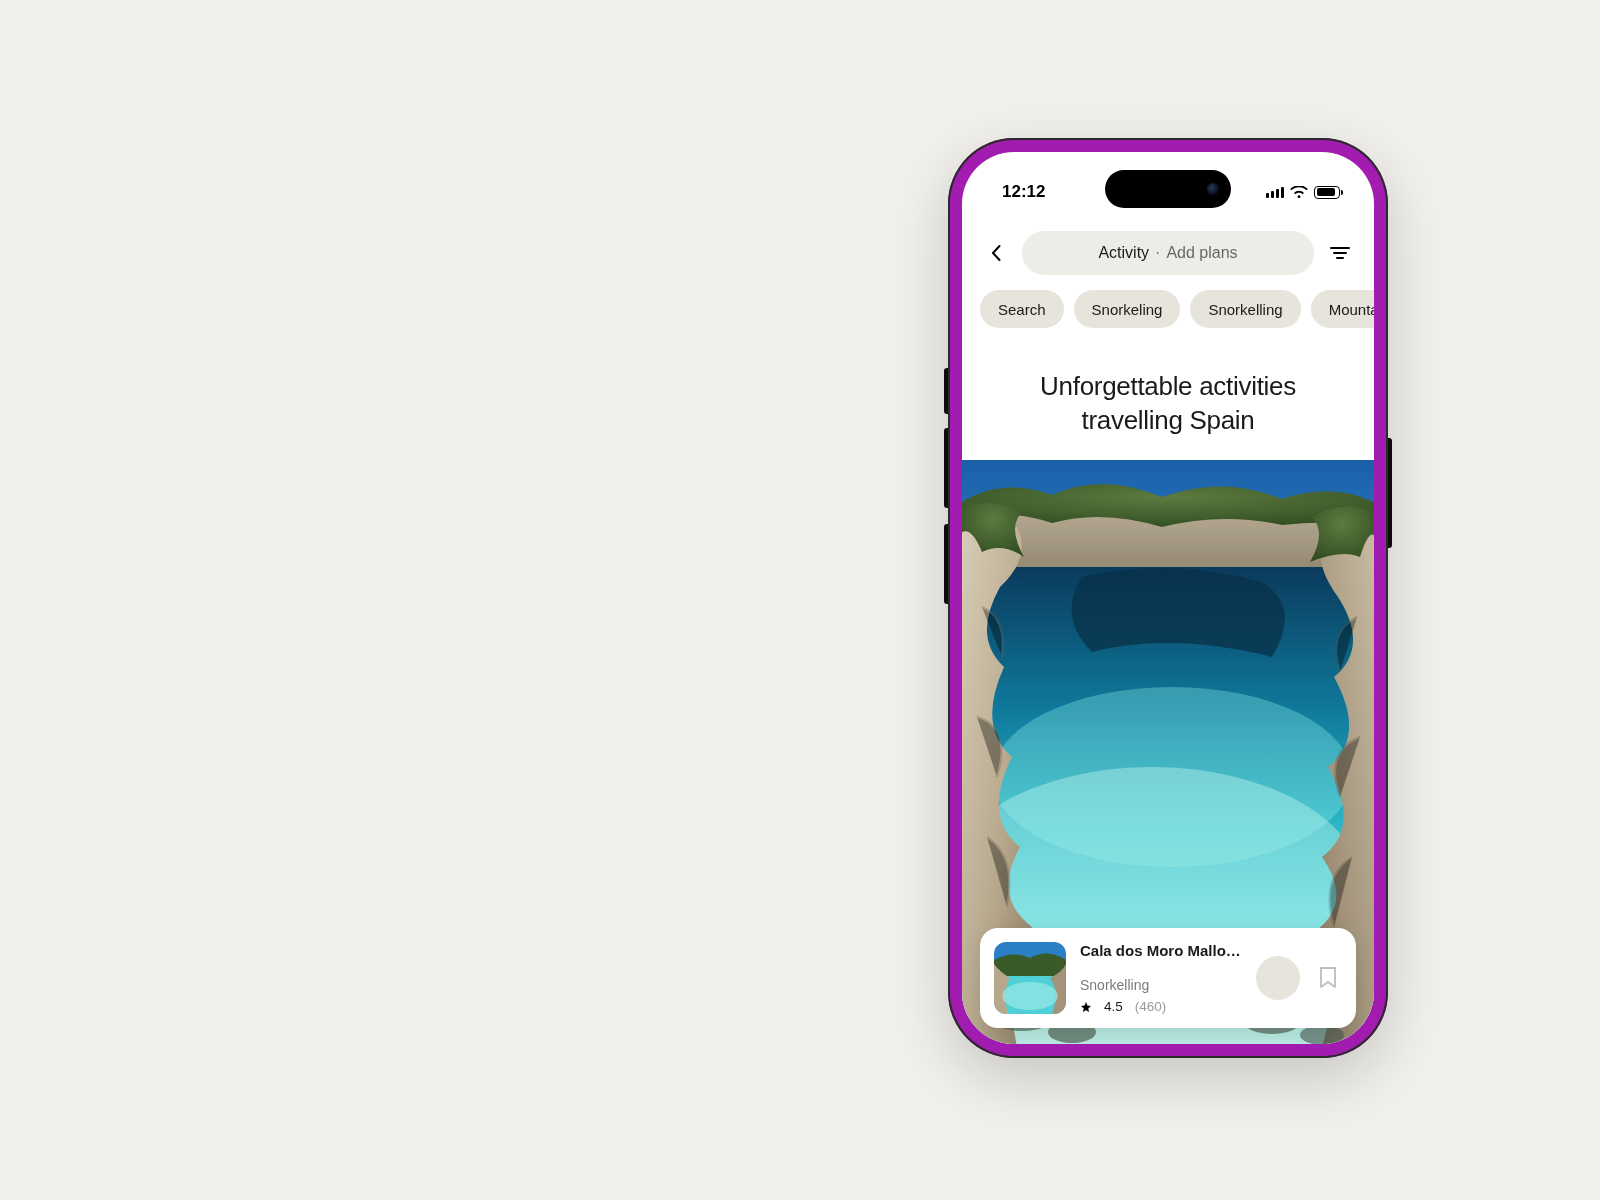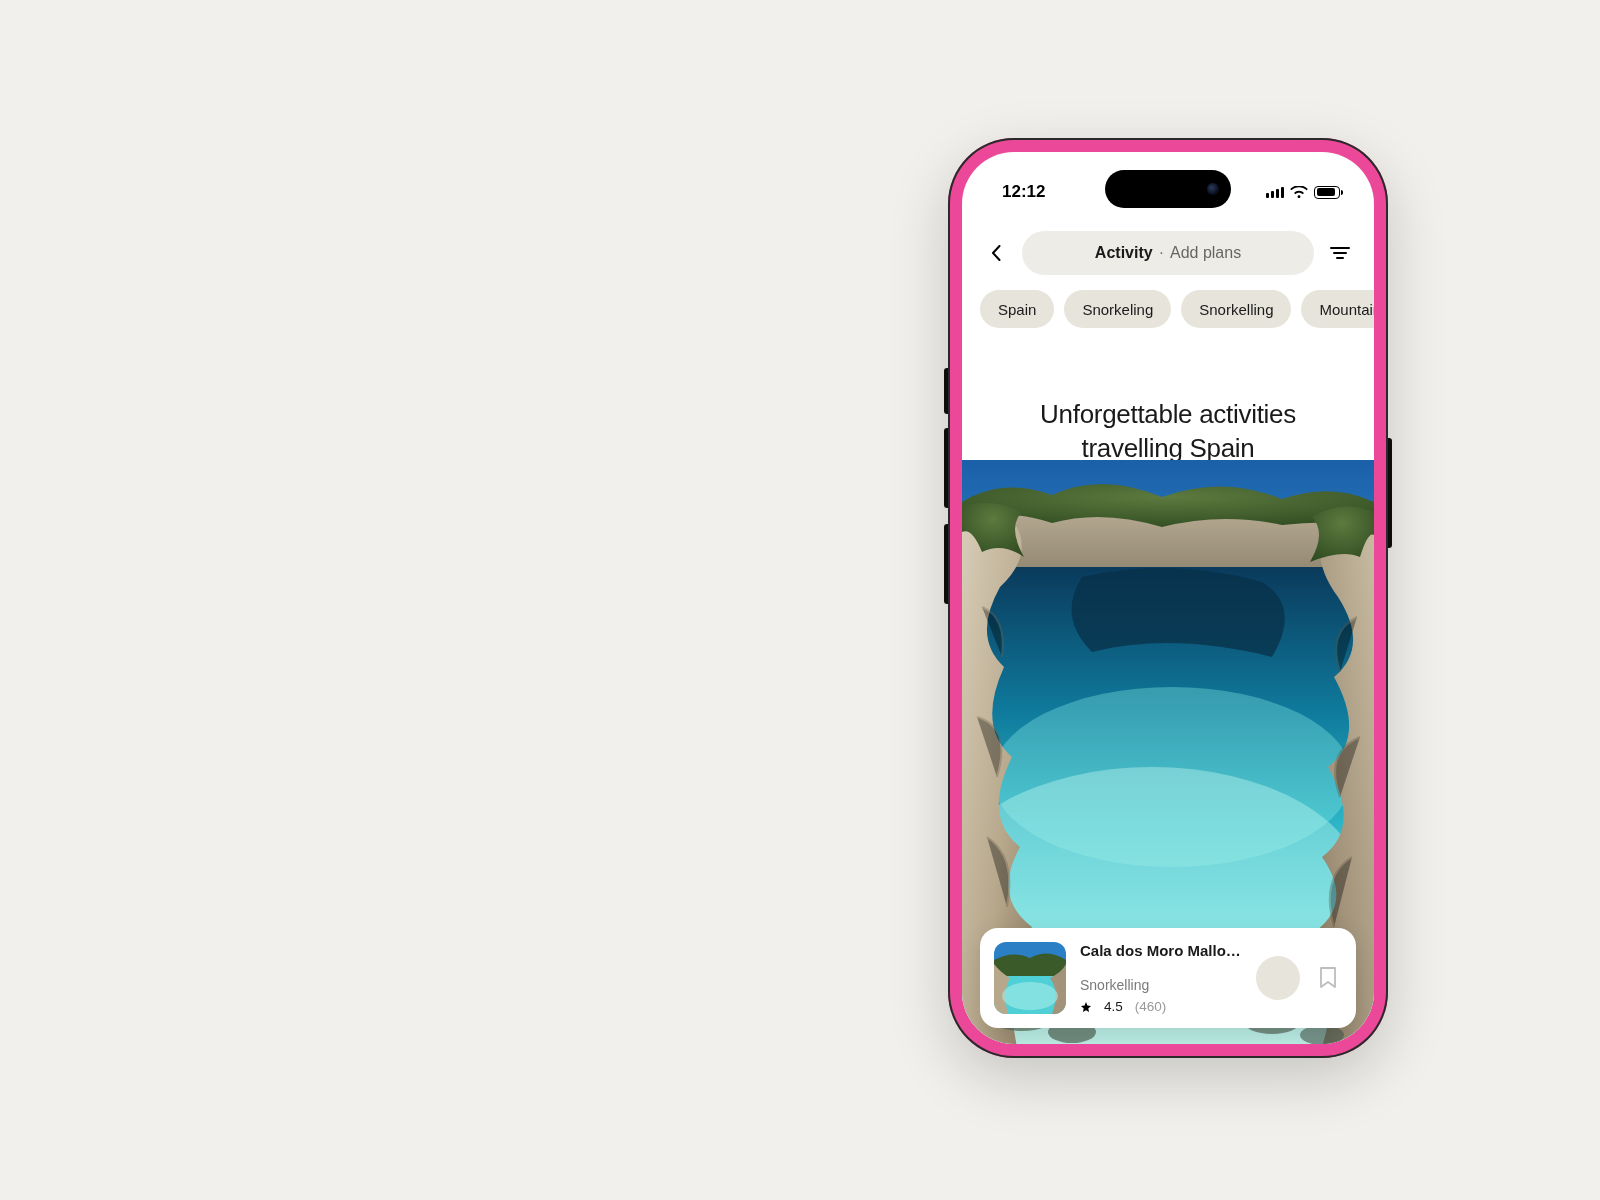--- a/index.html
+++ b/index.html
@@ -25,21 +25,21 @@
     letter-spacing: -0.5px;
   }
 
   
   .phone {
     position: absolute;
     left: 948px;
     top: 138px;
     width: 440px;
     height: 920px;
-    background: #ec4899;
+    background: #a21caf;
     border-radius: 66px;
     padding: 14px;
     box-shadow: 0 20px 60px rgba(0,0,0,0.18), inset 0 0 0 2px #2a2a2a;
   }
   .phone::before {
     content:"";
     position:absolute;
     left:-4px; top:230px;
     width:4px; height:46px;
     background:#0d0d0d; border-radius:3px 0 0 3px;
@@ -147,21 +147,21 @@
     background:#eeece6;
     border-radius:22px;
     display:flex;
     align-items:center;
     justify-content:center;
     gap:6px;
     font-size:16px;
     color:#1a1a1a;
     cursor:pointer;
   }
-  .search-pill .bold { font-weight:700; }
+  .search-pill .bold { font-weight:400; }
   .search-pill .dot { opacity:0.6; }
   .search-pill .muted { opacity:0.65; }
   .filter-btn {
     width:32px; height:32px;
     display:flex; align-items:center; justify-content:center;
     cursor:pointer;
   }
 
   
   .chips {
@@ -193,21 +193,20 @@
     position:absolute;
     top: 218px;
     left:0; right:0;
     text-align:center;
     font-size:26px;
     font-weight:500;
     color:#1a1a1a;
     line-height:1.3;
     letter-spacing:-0.3px;
     padding: 0 28px;
-    margin-top: 28px;
   }
 
   
   .hero {
     position:absolute;
     top: 308px;
     left:0; right:0; bottom:0;
     overflow:hidden;
   }
   .hero svg { width:100%; height:100%; display:block; }
@@ -305,21 +304,21 @@
             <line x1="1" y1="3" x2="19" y2="3"></line>
             <line x1="4" y1="8" x2="16" y2="8"></line>
             <line x1="7" y1="13" x2="13" y2="13"></line>
           </g>
         </svg>
       </div>
     </div>
 
     <div class="chips">
       <div class="chip">
-          <span>Spain</span>
+          <span>Search</span>
         </div>
       <div class="chip">
           <span>Snorkeling</span>
         </div>
       <div class="chip">
           <span>Snorkelling</span>
         </div>
       <div class="chip">
           <span>Mountain Bi</span>
         </div>

